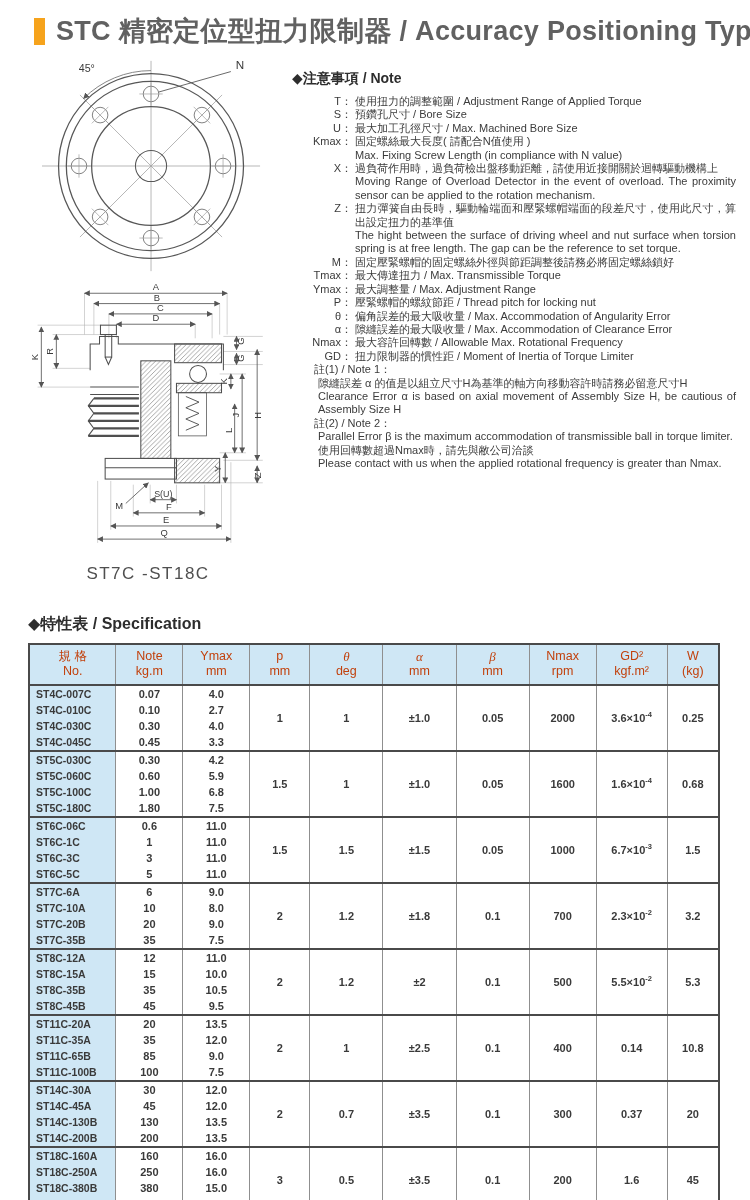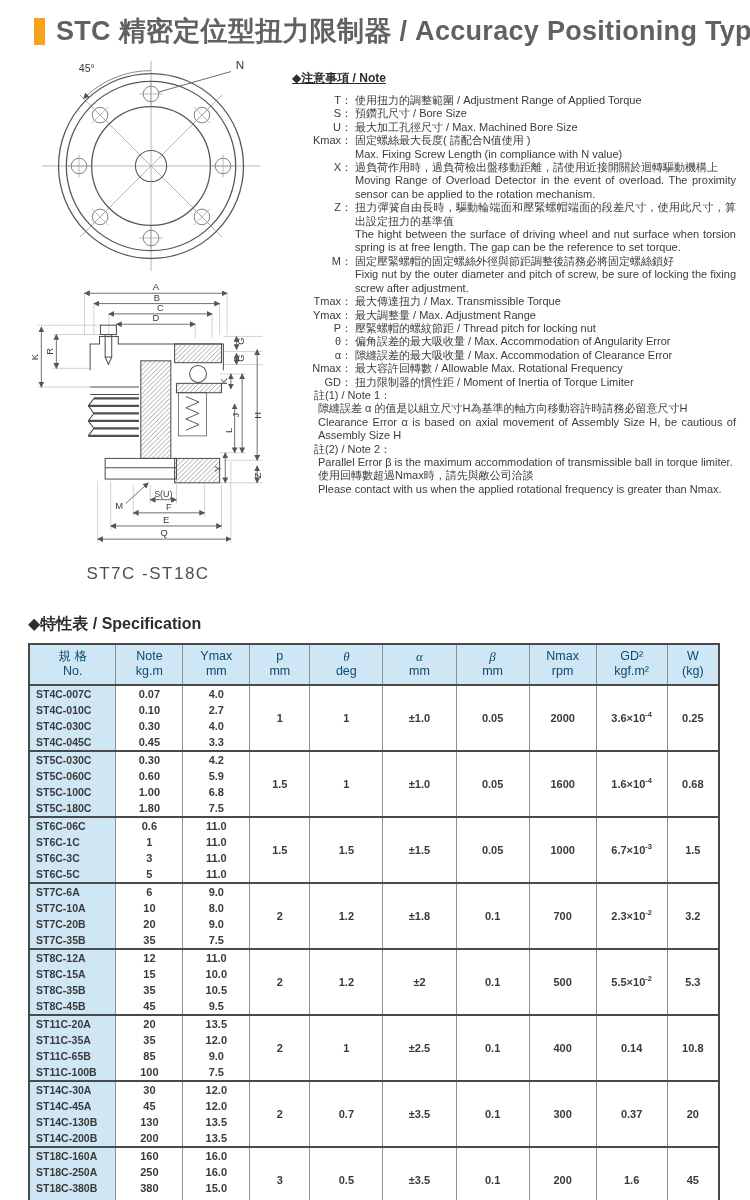--- a/index.html
+++ b/index.html
@@ -17,36 +17,36 @@
   .content { display:flex; padding:4px 14px 0 28px; min-height:548px; }
   .draw-col { width:264px; flex:none; }
   .notes-col { flex:1; padding-top:18px; }
 
   svg text { fill:#3a3a3a; font-family:"Liberation Sans","DejaVu Sans",sans-serif; }
   .svg-top { margin:4px 0 6px 8px; display:block; }
   .svg-sec { display:block; margin-left:0; }
   .drawing-caption { width:240px; text-align:center; font-size:17px; color:#4f4f4f; letter-spacing:1.5px; margin-top:8px; }
 
   
-  .note-heading { font-size:12px; font-weight:600; color:#2d2d2d; margin:0 0 7px 0;text-decoration:underline; }
+  .note-heading { font-size:14px; font-weight:600; color:#2d2d2d; margin:0 0 7px 0; }
   .note-list { font-size:11px; line-height:13.4px; color:#3b3b3b; }
   .note-item { display:flex; }
   .note-term { width:60px; flex:none; text-align:right; white-space:nowrap; }
   .note-desc { flex:1; padding-left:3px; }
   .note-line { text-align:justify; }
   .note-item.wide { display:block; }
   .note-item.wide .note-term { width:auto; text-align:left; margin-left:22px; }
   .note-item.wide .note-desc { margin-left:26px; padding-left:0; }
 
   
   .spec-heading { font-size:16px; font-weight:600; color:#2d2d2d; margin:14px 0 8px 28px; }
   table.spec { width:692px; margin-left:28px; border-collapse:collapse; table-layout:fixed;
                border:2px solid #4a4a4a; }
   table.spec th, table.spec td { border-left:1px solid #8f8f8f; }
-  table.spec thead th { background:#CFE7F5; font-weight:400; font-size:12.5px; color:#0c4a6e;
+  table.spec thead th { background:#CFE7F5; font-weight:400; font-size:12.5px; color:#c2410c;
                padding:4px 0 5px 0; border-bottom:2px solid #4a4a4a; line-height:15px; }
   table.spec thead th .greek { font-style:italic; font-family:"Liberation Serif","DejaVu Serif",serif; font-size:13px; }
   table.spec tbody { border-top:2px solid #4a4a4a;font-weight:bold; }
   table.spec td { height:16px; line-height:16px; padding:0; font-size:11px; text-align:center; color:#3a3a3a; }
   table.spec td.model { background:#CFE7F5; text-align:left; padding-left:6px; font-size:10.5px; }
   table.spec td sup { font-size:7.5px; vertical-align:super; line-height:0; }
 </style>
 </head>
 <body>
 
@@ -220,21 +220,20 @@
           <div class="note-term">Z：</div>
           <div class="note-desc">
             <div class="note-line">扭力彈簧自由長時，驅動輪端面和壓緊螺帽端面的段差尺寸，使用此尺寸，算出設定扭力的基準值</div>
             <div class="note-line">The hight between the surface of driving wheel and nut surface when torsion spring is at free length. The gap can be the reference to set torque.</div>
           </div>
         </div>
         <div class="note-item">
           <div class="note-term">M：</div>
           <div class="note-desc">
             <div class="note-line">固定壓緊螺帽的固定螺絲外徑與節距調整後請務必將固定螺絲鎖好</div>
-            <div class="note-line">Fixig nut by the outer diameter and pitch of screw, be sure of locking the fixing screw after adjustment.</div>
           </div>
         </div>
         <div class="note-item">
           <div class="note-term">Tmax：</div>
           <div class="note-desc">
             <div class="note-line">最大傳達扭力 / Max. Transmissible Torque</div>
           </div>
         </div>
         <div class="note-item">
           <div class="note-term">Ymax：</div>

